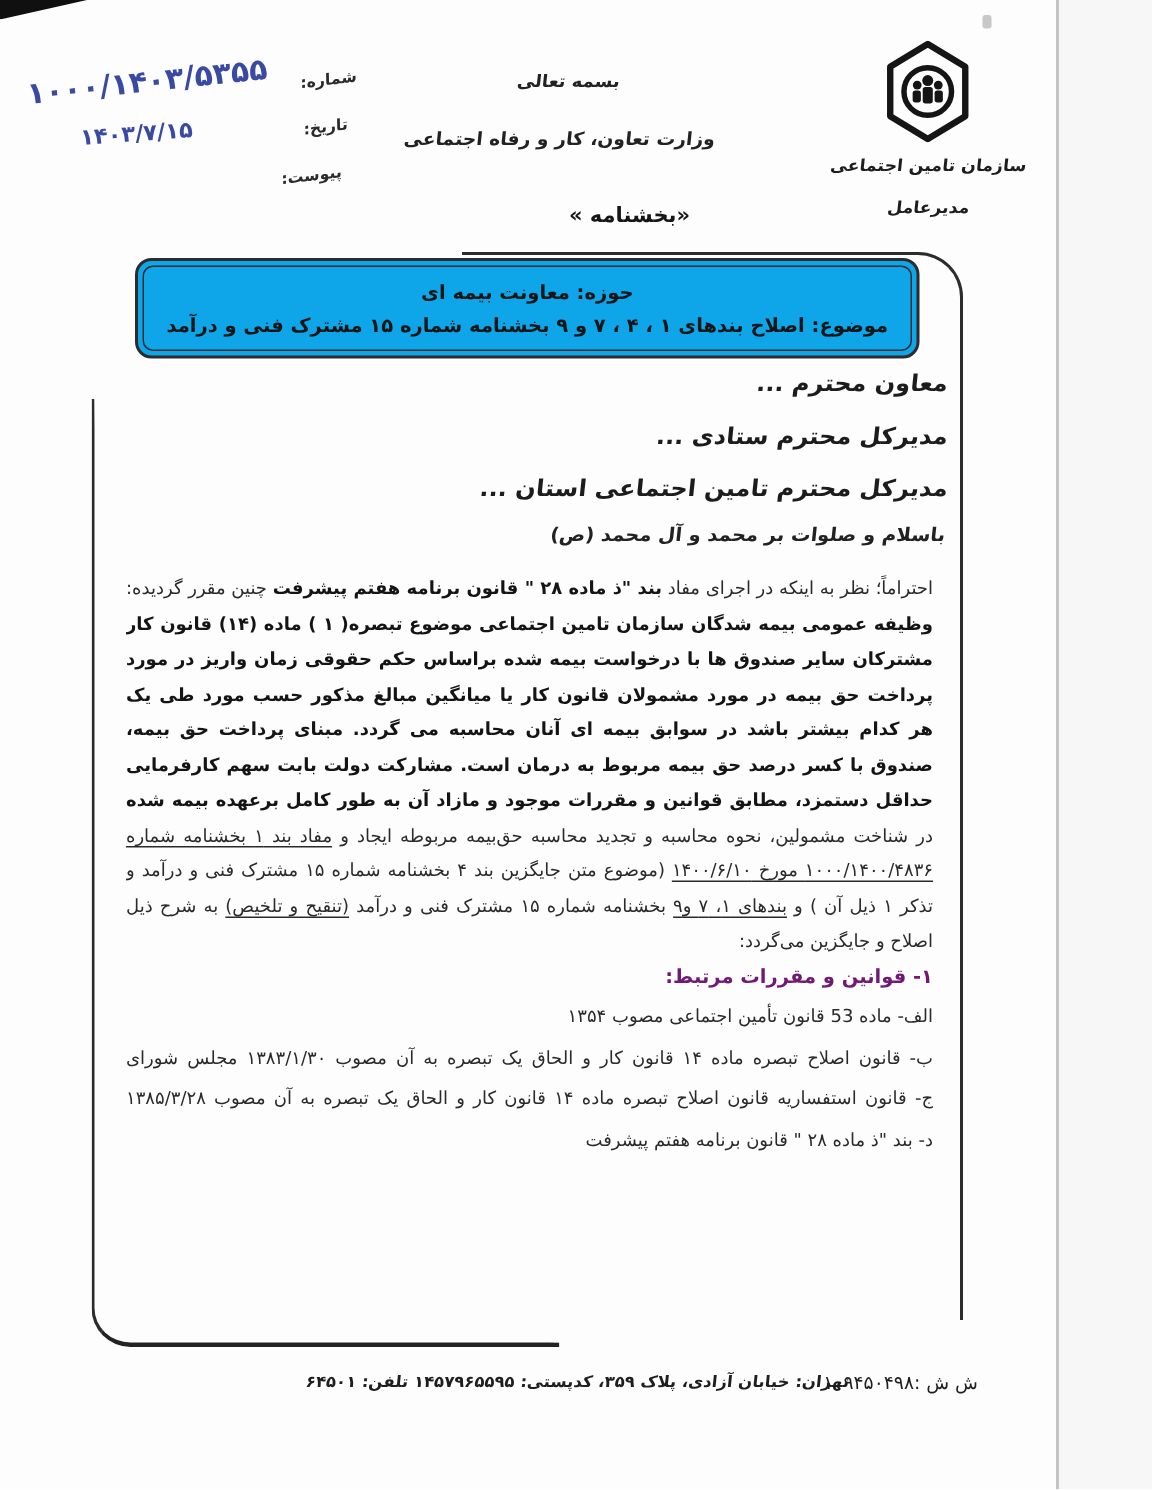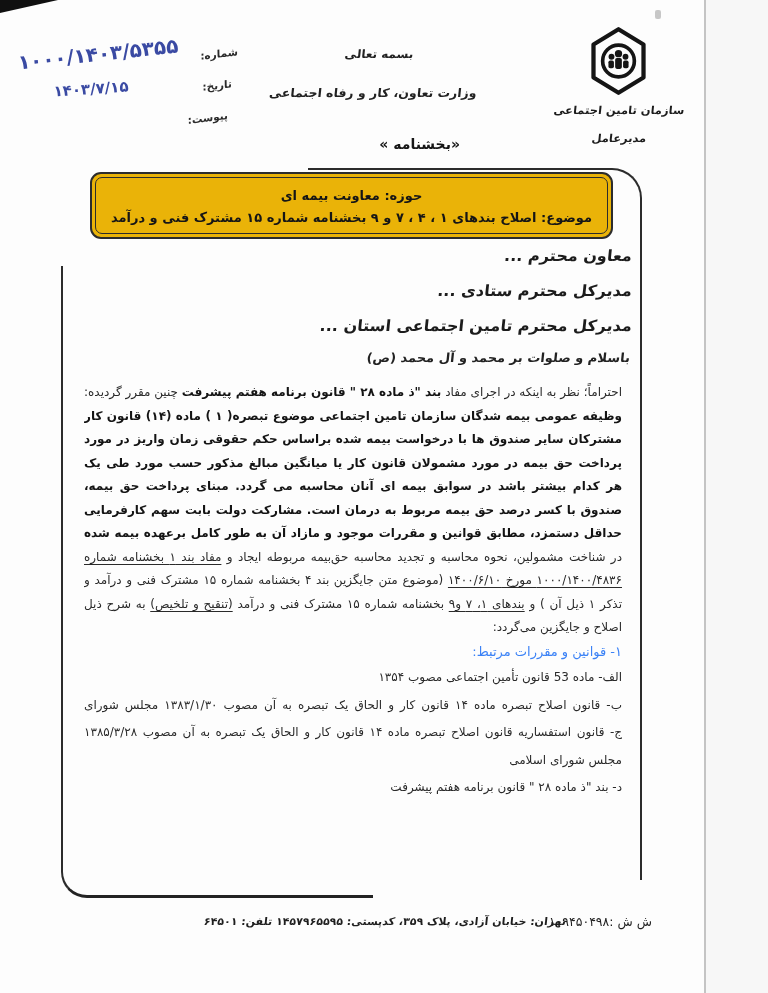--- a/index.html
+++ b/index.html
@@ -25,33 +25,33 @@
   .fld-attach{left:178px;top:112px;width:50px;}
   .hand{color:#3a4aa3;font-weight:700;letter-spacing:1px;}
   .hand-number{left:6px;top:42px;width:184px;font-size:20px;text-align:center;transform:rotate(-6deg);}
   .hand-date{left:28px;top:80px;width:126px;font-size:15px;text-align:center;letter-spacing:2px;transform:rotate(-4deg);}
   
   .doc-type{left:300px;top:136px;width:160px;font-size:14px;font-weight:700;color:#161616;}
   .frame-right{left:308px;top:168px;width:332px;height:710px;border-top:2px solid #2c2c2c;
         border-right:2px solid #2c2c2c;border-top-right-radius:30px;}
   .frame-left{left:61px;top:266px;width:310px;height:629px;border-left:2px solid #2c2c2c;
         border-bottom:3.5px solid #232323;border-bottom-left-radius:26px;}
-  .subject-box{left:90px;top:172px;width:519px;height:63px;border:2px solid #2c2c2c;border-radius:11px;background:#eab308;}
+  .subject-box{left:90px;top:172px;width:519px;height:63px;border:2px solid #2c2c2c;border-radius:11px;background:#0ea5e9;}
   .subject-inner{position:absolute;left:3px;top:3px;right:3px;bottom:3px;border:1.5px solid #2c2c2c;
         border-radius:7px;text-align:center;padding-top:7px;box-sizing:border-box;}
   .subject-inner div{font-size:13px;font-weight:700;line-height:22px;color:#161616;}
   
   .addr-block{left:84px;top:238px;width:548px;text-align:right;}
   .addr-line{height:35px;line-height:35px;font-size:16px;color:#1c1c1c;}
   .salutation{left:84px;top:350px;width:546px;text-align:right;font-size:13px;color:#222;}
   
   .body-block{left:84px;top:381px;width:538px;}
   .body-block .tl{height:23.5px;line-height:23.5px;font-size:12px;overflow:hidden;}
   .laws-heading{left:84px;top:640px;width:538px;height:24px;line-height:24px;
-        text-align:right;font-size:13px;font-weight:400;color:#3b82f6;}
+        text-align:right;font-size:13px;font-weight:700;color:#701a75;}
   .laws-block{left:84px;top:664px;width:538px;}
   .laws-block .tl{height:27.5px;line-height:27.5px;font-size:12px;overflow:hidden;}
   .tl{text-align:right;white-space:normal;}
   .tl.just{text-align:justify;text-align-last:justify;}
   .b{font-weight:700;color:#141414;}
   .u{text-decoration:underline;text-underline-offset:3px;text-decoration-thickness:1.2px;}
   
   .footer-serial{left:505px;top:914px;width:147px;text-align:right;font-size:12.5px;color:#1e1e1e;}
   .footer-address{left:178px;top:915px;width:414px;text-align:center;font-size:11px;color:#1e1e1e;}
 </style>
@@ -118,20 +118,19 @@
       <div class="tl just"><span class="u">۱۰۰۰/۱۴۰۰/۴۸۳۶ مورخ ۱۴۰۰/۶/۱۰</span><span> (موضوع متن جایگزین بند ۴ بخشنامه شماره ۱۵ مشترک فنی و درآمد و</span></div>
       <div class="tl just"><span>تذکر ۱ ذیل آن ) و </span><span class="u">بندهای ۱، ۷ و۹</span><span> بخشنامه شماره ۱۵ مشترک فنی و درآمد </span><span class="u">(تنقیح و تلخیص)</span><span> به شرح ذیل</span></div>
       <div class="tl"><span>اصلاح و جایگزین می‌گردد:</span></div>
     </div>
 
   <div class="abs laws-heading">۱- قوانین و مقررات مرتبط:</div>
   <div class="abs laws-block">
       <div class="tl"><span>الف- ماده 53 قانون تأمین اجتماعی مصوب ۱۳۵۴</span></div>
       <div class="tl just"><span>ب- قانون اصلاح تبصره ماده ۱۴ قانون کار و الحاق یک تبصره به آن مصوب ۱۳۸۳/۱/۳۰ مجلس شورای اسلامی</span></div>
       <div class="tl just"><span>ج- قانون استفساریه قانون اصلاح تبصره ماده ۱۴ قانون کار و الحاق یک تبصره به آن مصوب ۱۳۸۵/۳/۲۸</span></div>
-      <div class="tl"><span>مجلس شورای اسلامی</span></div>
       <div class="tl"><span>د- بند "ذ ماده ۲۸ " قانون برنامه هفتم پیشرفت</span></div>
     </div>
 
   <div class="abs footer-serial">ش ش :۱۰۹۴۵۰۴۹۸</div>
   <div class="abs footer-address calli">تهران: خیابان آزادی، پلاک ۳۵۹، کدپستی: ۱۴۵۷۹۶۵۵۹۵ تلفن: ۶۴۵۰۱</div>
 
 </div>
 
 </body></html>

